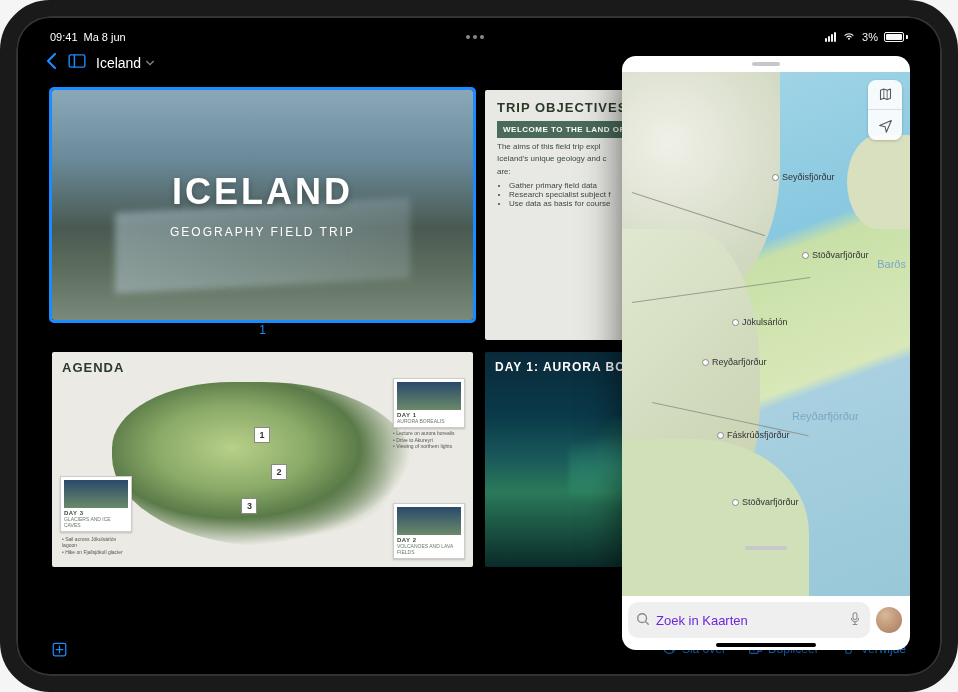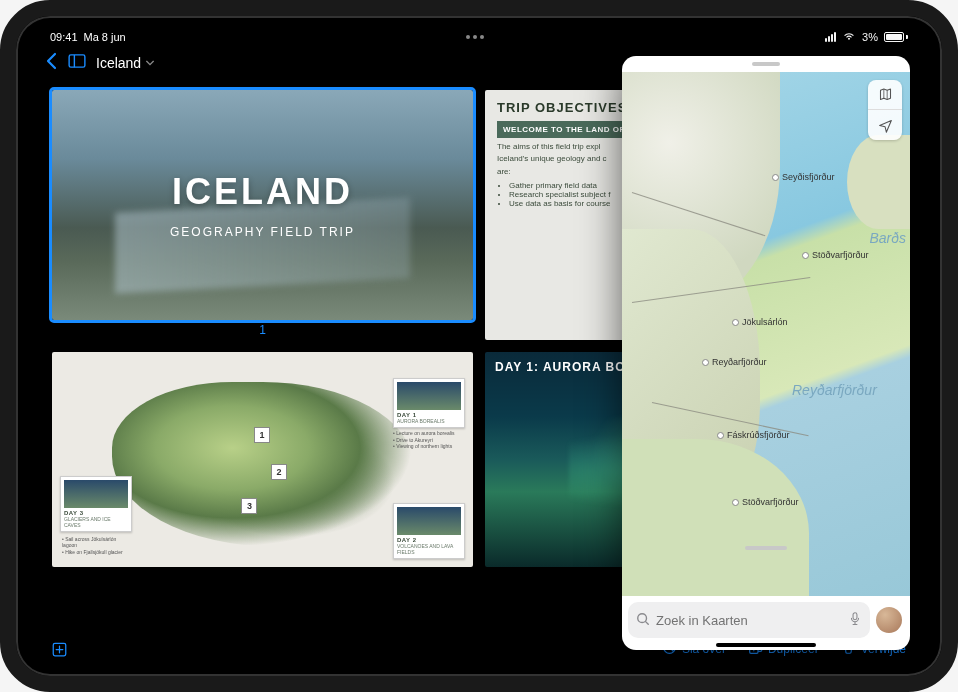--- a/index.html
+++ b/index.html
@@ -131,29 +131,29 @@
   }
   .slideover .grab{height:16px;display:flex;align-items:center;justify-content:center;}
   .slideover .grab span{width:28px;height:4px;background:#c8c8c8;border-radius:2px;}
   .maps-body{flex:1;position:relative;background:linear-gradient(160deg,#a8d8e8 0%,#88c8e0 35%,#c8e0a8 38%,#d8e8b8 60%,#a8d0e0 62%,#98c8d8 100%);}
   
   .land{position:absolute;background:#d8e8c0;}
   .land.a{left:0;top:0;width:55%;height:45%;border-radius:0 0 60% 0;background:radial-gradient(circle at 30% 30%,#f0f0e8,#d0d8c0 70%);}
   .land.b{left:0;top:30%;width:48%;height:55%;border-radius:0 50% 40% 0;background:linear-gradient(135deg,#e0e8d0,#c8d0b0);}
   .land.c{left:0;bottom:0;width:65%;height:30%;border-radius:0 60% 0 0;background:#d0e0b8;}
   .land.d{right:0;top:12%;width:22%;height:18%;border-radius:50% 0 0 50%;background:#d8e0c0;}
-  .water-label{position:absolute;font-size:14px;font-style:italic;color:#7aa8c0;}
+  .water-label{position:absolute;font-size:11px;color:#7aa8c0;margin-top:28px;}
   .town{position:absolute;font-size:9px;color:#333;white-space:nowrap;}
   .town::before{content:'';display:inline-block;width:5px;height:5px;background:#fff;border:1px solid #888;border-radius:50%;margin-right:3px;vertical-align:middle;}
   .road{position:absolute;border-top:1.5px solid rgba(140,140,130,0.8);transform-origin:left center;}
   .map-controls{position:absolute;top:8px;right:8px;width:34px;background:rgba(255,255,255,0.9);border-radius:8px;box-shadow:0 1px 3px rgba(0,0,0,0.2);display:flex;flex-direction:column;}
   .map-controls .btn{height:30px;display:flex;align-items:center;justify-content:center;color:#555;}
   .map-controls .btn:first-child{border-bottom:1px solid #ddd;}
   .map-controls svg{width:15px;height:15px;}
-  .search-bar{height:36px;margin:6px;background:#efeff0;border-radius:10px;display:flex;align-items:center;padding:0 8px;gap:6px;color:#737373;font-size:13px;}
+  .search-bar{height:36px;margin:6px;background:#efeff0;border-radius:10px;display:flex;align-items:center;padding:0 8px;gap:6px;color:#6d28d9;font-size:13px;}
   .search-bar .mic{margin-left:auto;}
   .search-bar svg{width:14px;height:14px;}
   .avatar{width:26px;height:26px;border-radius:50%;background:radial-gradient(circle at 35% 30%,#d8b898,#a8785a);margin-right:2px;flex-shrink:0;}
   .search-row{display:flex;align-items:center;gap:6px;padding:0 6px 6px 0;}
   .search-row .search-bar{flex:1;margin:6px 0 6px 6px;}
   .home-ind{position:absolute;left:50%;bottom:3px;transform:translateX(-50%);width:100px;height:4px;background:#222;border-radius:2px;}
   .slideover .home-ind{background:#000;}
   .bottom-grab{position:absolute;left:50%;bottom:46px;transform:translateX(-50%);width:42px;height:4px;background:#c8c8c8;border-radius:2px;}
 </style>
 </head>
@@ -236,20 +236,21 @@
           <li>Research specialist subject f</li>
           <li>Use data as basis for course</li>
         </ul>
       </div>
       <div class="thumb">
         <div class="cap">THE SIGHTS (AND SMELLS) OF GEOTHERMAL ACTIVITY</div>
       </div>
     </div>
 
     <div class="slide slide3">
+      <div class="head">AGENDA</div>
       <div class="map"></div>
       <div class="marker m1">1</div>
       <div class="marker m2">2</div>
       <div class="marker m3">3</div>
       <div class="card c1">
         <div class="img"></div>
         <div class="lbl">DAY 1</div>
         <div class="sub">AURORA BOREALIS</div>
       </div>
       <div class="bullets b1">

